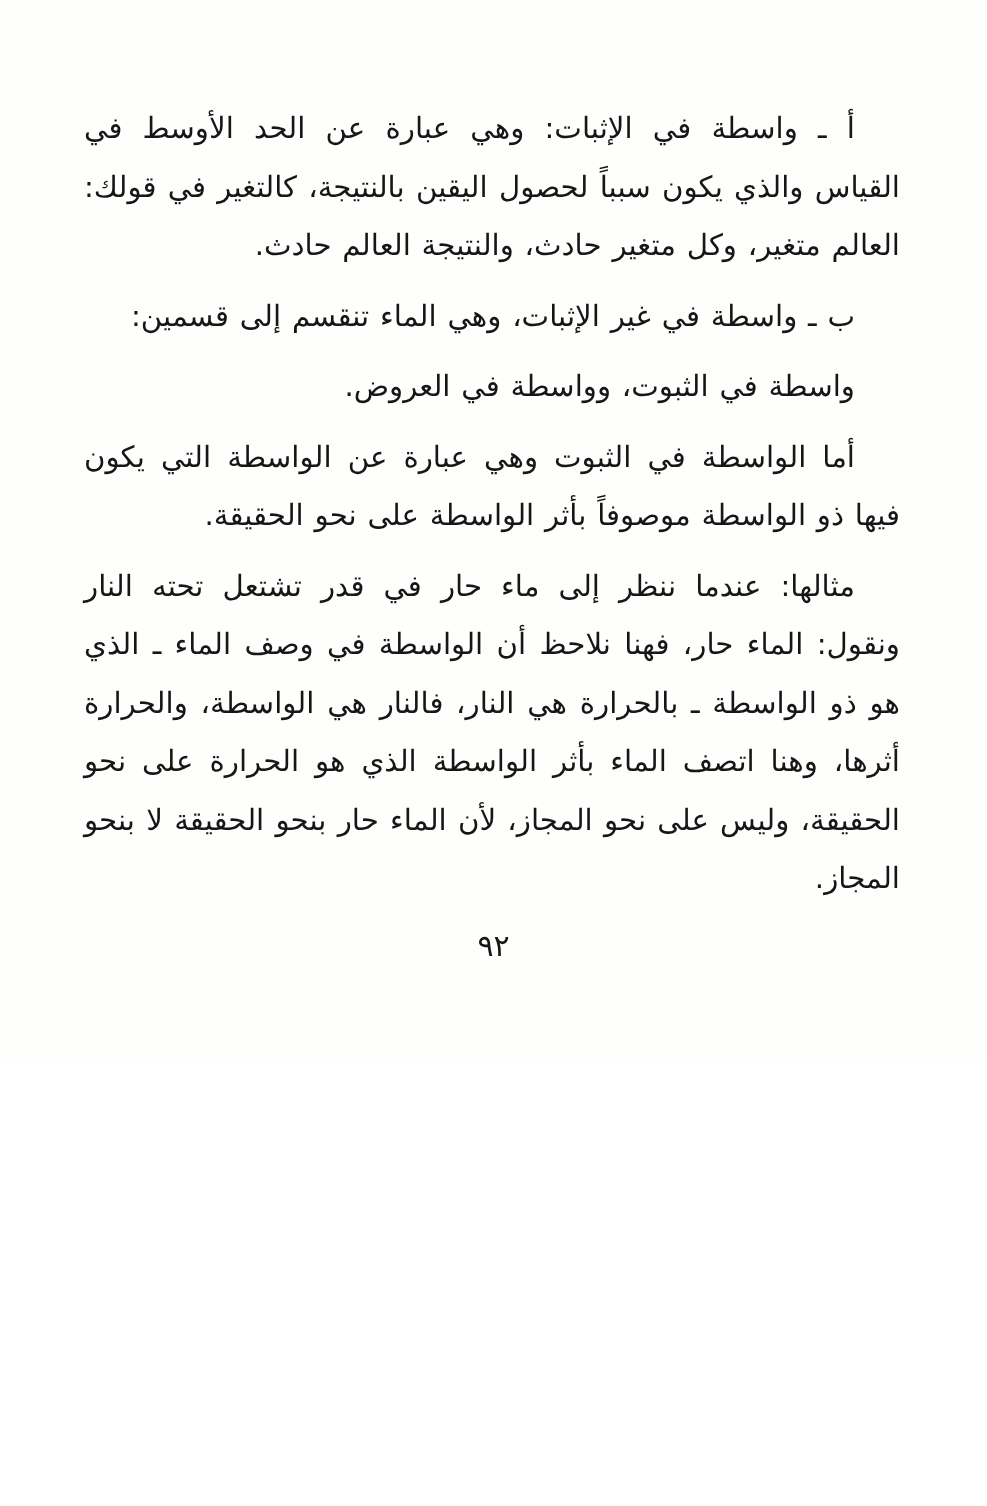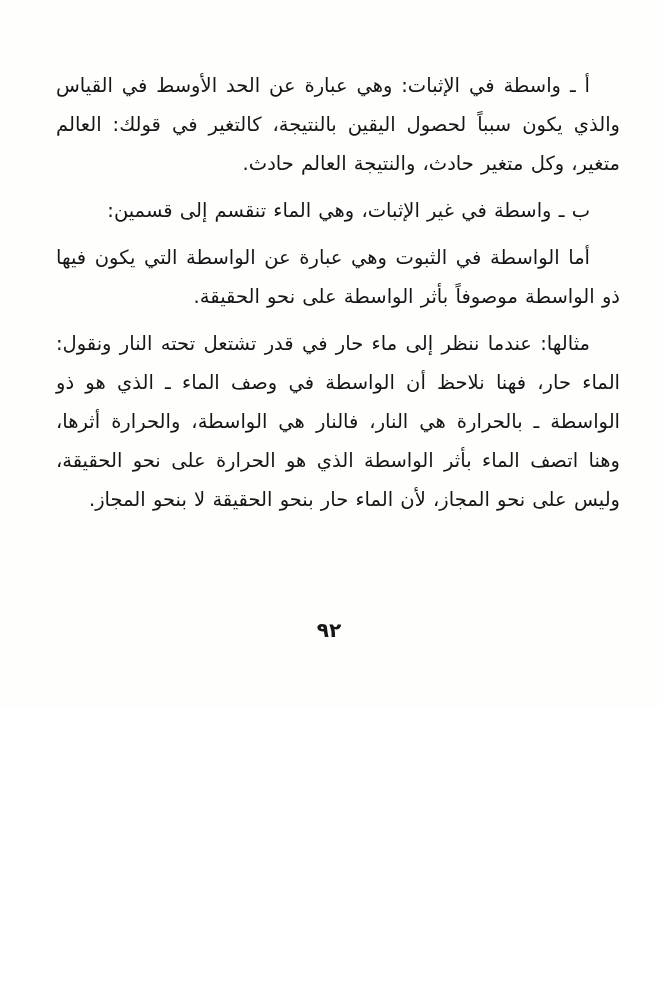--- a/index.html
+++ b/index.html
@@ -9,46 +9,47 @@
     }
     .page {
       position: relative;
       width: 658px;
       height: 708px;
       margin: 0 auto;
       background: #fefefd;
       color: #161616;
       direction: rtl;
       box-sizing: border-box;
-      padding: 66px 38px 0 56px;
+      padding: 66px 58px 0 56px;
       overflow: hidden;
       font-family: "DejaVu Sans", sans-serif;
     }
     .para {
       font-size: 19.5px;
       line-height: 39px;
       text-align: justify;
       text-indent: 30px;
       margin: 0 0 8px 0;
       word-spacing: 1px;
     }
     .page-number {
       position: absolute;
       bottom: 66px;
       left: 0;
       right: 0;
       text-align: center;
       font-size: 20px;
-      font-weight: bold;
+      font-weight: normal;
       color: #161616;
     }
   </style>
 </head>
 <body>
 
 <div class="page">
   <div class="para">أ ـ واسطة في الإثبات: وهي عبارة عن الحد الأوسط في القياس والذي يكون سبباً لحصول اليقين بالنتيجة، كالتغير في قولك: العالم متغير، وكل متغير حادث، والنتيجة العالم حادث.</div>
   <div class="para">ب ـ واسطة في غير الإثبات، وهي الماء تنقسم إلى قسمين:</div>
+  <div class="para">واسطة في الثبوت، وواسطة في العروض.</div>
   <div class="para">أما الواسطة في الثبوت وهي عبارة عن الواسطة التي يكون فيها ذو الواسطة موصوفاً بأثر الواسطة على نحو الحقيقة.</div>
   <div class="para">مثالها: عندما ننظر إلى ماء حار في قدر تشتعل تحته النار ونقول: الماء حار، فهنا نلاحظ أن الواسطة في وصف الماء ـ الذي هو ذو الواسطة ـ بالحرارة هي النار، فالنار هي الواسطة، والحرارة أثرها، وهنا اتصف الماء بأثر الواسطة الذي هو الحرارة على نحو الحقيقة، وليس على نحو المجاز، لأن الماء حار بنحو الحقيقة لا بنحو المجاز.</div>
 
   <div class="page-number">٩٢</div>
 </div>
 
 </body></html>

